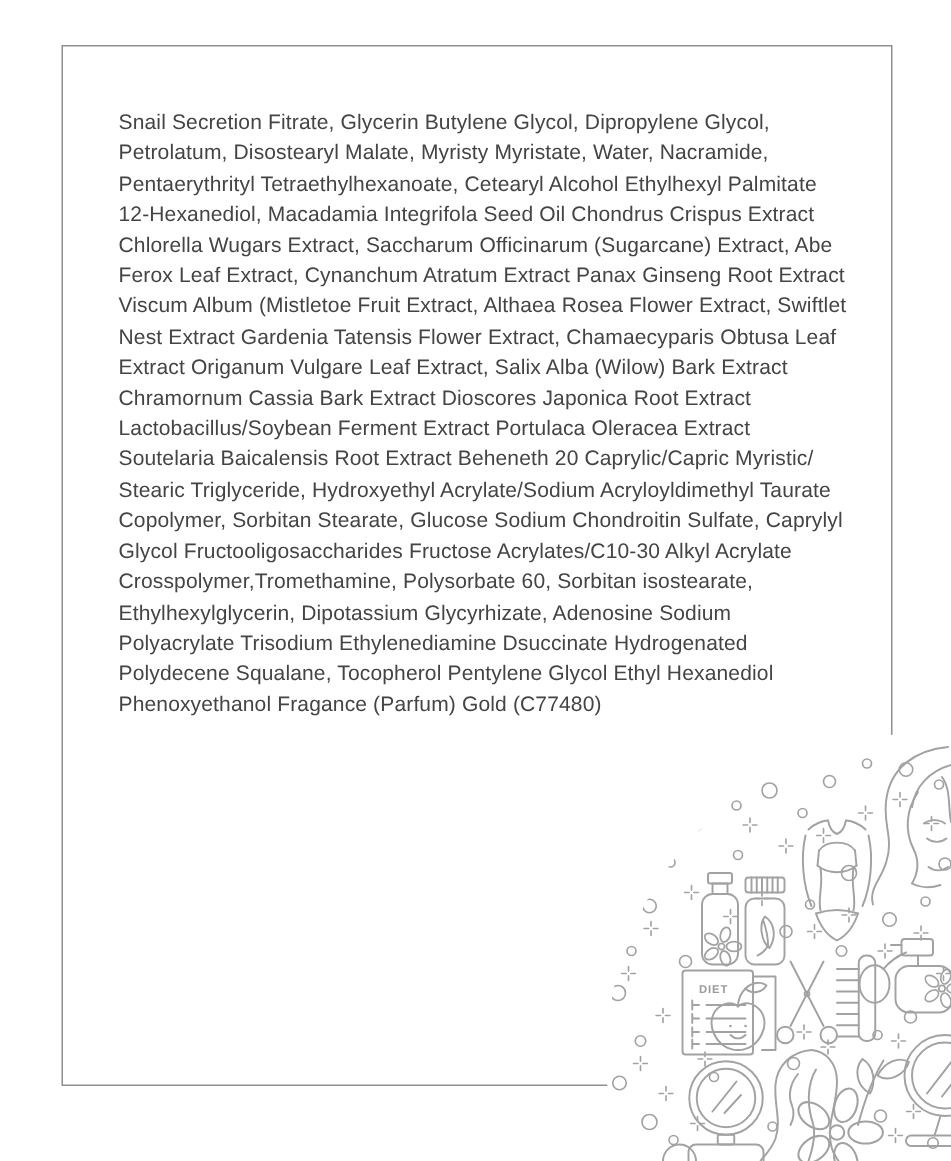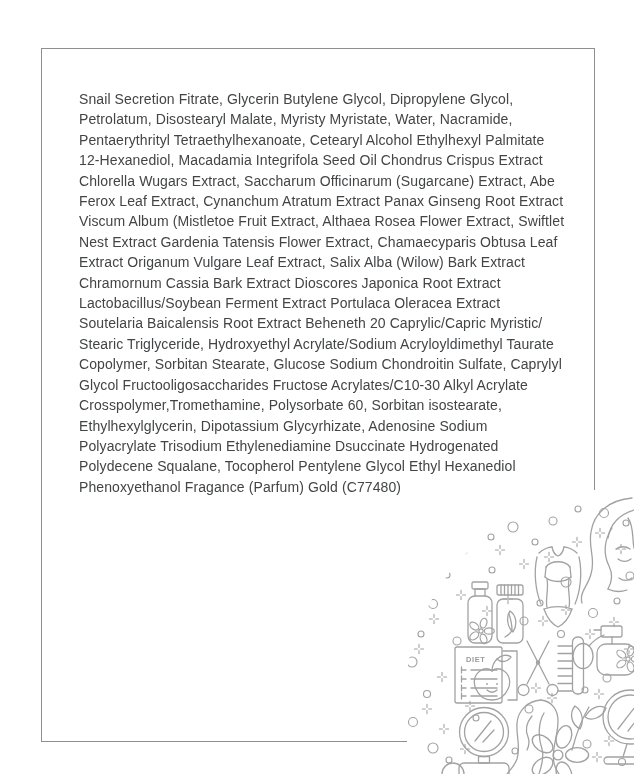--- a/index.html
+++ b/index.html
@@ -2,21 +2,21 @@
 <html><head>
 <meta charset="utf-8">
 <style>
   html,body{margin:0;padding:0;background:#ffffff;}
   body{width:634px;height:774px;overflow:hidden;}
   .stage{
     position:relative;width:634px;height:774px;background:#ffffff;
     font-family:"Liberation Sans",sans-serif;
   }
   .card{
-    position:absolute;left:41px;top:48px;width:554px;height:694px;
+    position:absolute;left:41px;top:30px;width:554px;height:694px;
     box-sizing:border-box;border:1px solid #8f8f8f;background:#ffffff;
   }
   .ingredients{
     position:absolute;left:37px;top:40px;width:488px;margin:0;
     font-size:14px;line-height:20.4px;font-weight:400;
     color:#424446;letter-spacing:0.1px;
   }
   .decoration{
     position:absolute;left:0;top:0;width:634px;height:774px;
     pointer-events:none;

